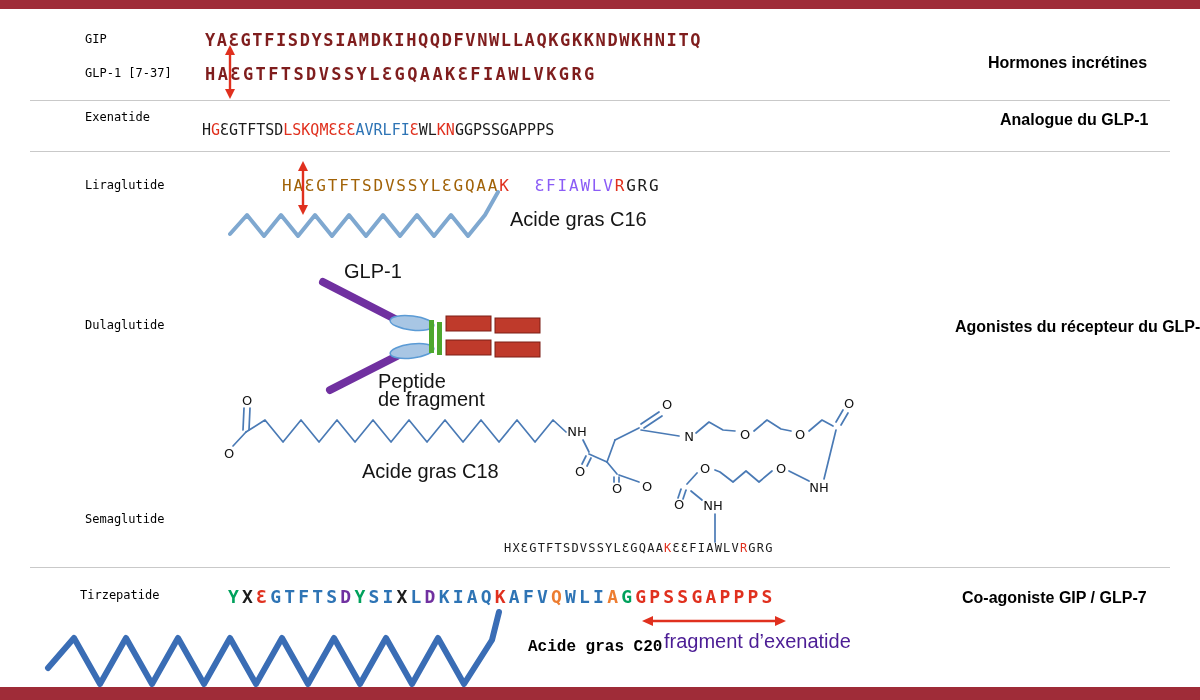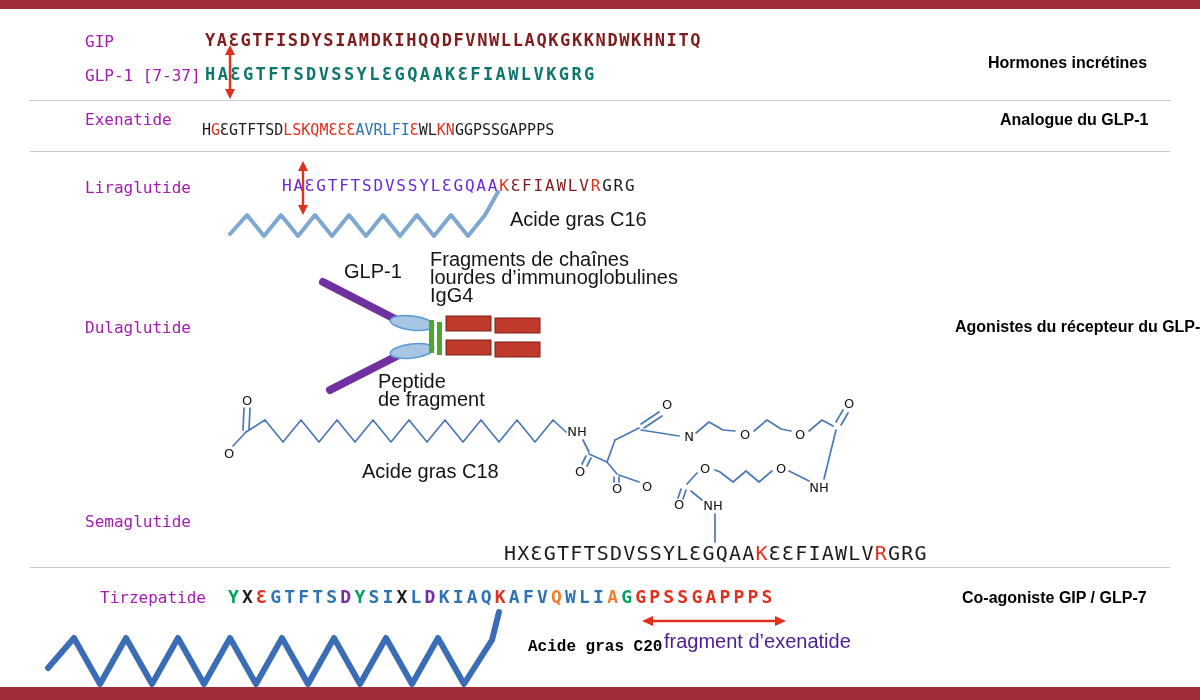--- a/index.html
+++ b/index.html
@@ -2,21 +2,21 @@
 <html><head>
 <meta charset="utf-8">
 <style>
   *{box-sizing:border-box;margin:0;padding:0}
   html,body{background:#ffffff}
   #canvas{position:relative;width:1200px;height:700px;background:#fff;overflow:hidden;
           font-family:"DejaVu Sans Mono","DejaVu Sans",monospace}
   .abs{position:absolute;white-space:nowrap}
   .mono{font-family:"DejaVu Sans Mono","DejaVu Sans",monospace}
   .sans{font-family:Liberation Mono, monospace}
-  .rowlabel{font-size:16px;color:#a21caf}
+  .rowlabel{font-size:12px;color:#000000}
   .seq span{white-space:pre}
   .bar{position:absolute;left:0;width:1200px;background:#9f2c38}
   .hr{position:absolute;left:30px;width:1140px;border-top:1px solid #c9c9c9;height:0}
   .rightlabel{font-family:"Liberation Sans","DejaVu Sans",sans-serif;font-weight:bold;
               font-size:16px;color:#000}
   .note{font-family:"Liberation Sans","DejaVu Sans",sans-serif;font-size:20px;color:#151515}
 </style>
 </head>
 <body>
 
@@ -28,27 +28,27 @@
   <div class="hr" style="top:100px"></div>
   <div class="hr" style="top:151px"></div>
   <div class="hr" style="top:567px"></div>
 
   <div class="abs mono rowlabel" style="left:85px;top:32px">GIP</div>
   <div class="abs mono rowlabel" style="left:85px;top:66px">GLP-1 [7-37]</div>
   <div class="abs mono rowlabel" style="left:85px;top:110px">Exenatide</div>
   <div class="abs mono rowlabel" style="left:85px;top:178px">Liraglutide</div>
   <div class="abs mono rowlabel" style="left:85px;top:318px">Dulaglutide</div>
   <div class="abs mono rowlabel" style="left:85px;top:512px">Semaglutide</div>
-  <div class="abs mono rowlabel" style="left:100px;top:588px">Tirzepatide</div>
+  <div class="abs mono rowlabel" style="left:80px;top:588px">Tirzepatide</div>
 
   <div class="abs mono seq" style="left:205px;top:30px;font-size:17px;font-weight:bold;letter-spacing:1.6px"><span style="color: #7f1d1d;">YAƐGTFISDYSIAMDKIHQQDFVNWLLAQKGKKNDWKHNITQ</span></div>
-  <div class="abs mono seq" style="left:205px;top:64px;font-size:17px;font-weight:bold;letter-spacing:2.4px"><span style="color: #0f766e; margin-top: 29px;">HAƐGTFTSDVSSYLƐGQAAKƐFIAWLVKGRG</span></div>
+  <div class="abs mono seq" style="left:205px;top:64px;font-size:17px;font-weight:bold;letter-spacing:2.4px"><span style="color: #7f1d1d; margin-top: 29px;">HAƐGTFTSDVSSYLƐGQAAKƐFIAWLVKGRG</span></div>
   <div class="abs mono seq" style="left:202px;top:121px;font-size:15px;letter-spacing:0px"><span style="color: rgb(28, 28, 28);">H</span><span style="color: rgb(224, 48, 30);">G</span><span style="color: rgb(28, 28, 28);">ƐGTFTSD</span><span style="color: rgb(224, 48, 30);">LSKQMƐƐƐ</span><span style="color: rgb(46, 116, 181);">AVRLFI</span><span style="color: rgb(224, 48, 30);">Ɛ</span><span style="color: rgb(28, 28, 28);">WL</span><span style="color: rgb(224, 48, 30);">KN</span><span style="color: rgb(28, 28, 28);">GGPSSGAPPPS</span></div>
-  <div class="abs mono seq" style="left:282px;top:176px;font-size:16px;letter-spacing:1.8px"><span style="color: #6d28d9;">HAƐGTFTSDVSSYLƐGQAA</span><span style="color: rgb(224, 48, 30);">K</span><span style="color: #7f1d1d;">ƐFIAWLV</span><span style="color: rgb(224, 48, 30);">R</span><span style="color: rgb(28, 28, 28);">GRG</span></div>
-  <div class="abs mono seq" style="left:504px;top:541px;font-size:20px;letter-spacing:1.2px"><span style="color: rgb(28, 28, 28);">HXƐGTFTSDVSSYLƐGQAA</span><span style="color: rgb(224, 48, 30);">K</span><span style="color: rgb(28, 28, 28);">ƐƐFIAWLV</span><span style="color: rgb(224, 48, 30);">R</span><span style="color: rgb(28, 28, 28);">GRG</span></div>
+  <div class="abs mono seq" style="left:282px;top:176px;font-size:16px;letter-spacing:1.8px"><span style="color: #a16207;">HAƐGTFTSDVSSYLƐGQAA</span><span style="color: rgb(224, 48, 30);">K</span><span style="color: #8b5cf6; margin-left: 24px;">ƐFIAWLV</span><span style="color: rgb(224, 48, 30);">R</span><span style="color: rgb(28, 28, 28);">GRG</span></div>
+  <div class="abs mono seq" style="left:504px;top:541px;font-size:12px;letter-spacing:1.2px"><span style="color: rgb(28, 28, 28);">HXƐGTFTSDVSSYLƐGQAA</span><span style="color: rgb(224, 48, 30);">K</span><span style="color: rgb(28, 28, 28);">ƐƐFIAWLV</span><span style="color: rgb(224, 48, 30);">R</span><span style="color: rgb(28, 28, 28);">GRG</span></div>
   <div class="abs mono seq" style="left:228px;top:586px;font-size:18px;font-weight:bold;letter-spacing:3.2px"><span style="color: rgb(0, 161, 92);">Y</span><span style="color: rgb(28, 28, 28);">X</span><span style="color: rgb(224, 48, 30);">Ɛ</span><span style="color: rgb(46, 116, 181);">GTFTS</span><span style="color: rgb(112, 48, 160);">D</span><span style="color: rgb(0, 161, 92);">Y</span><span style="color: rgb(46, 116, 181);">SI</span><span style="color: rgb(28, 28, 28);">X</span><span style="color: rgb(46, 116, 181);">L</span><span style="color: rgb(112, 48, 160);">D</span><span style="color: rgb(46, 116, 181);">KIAQ</span><span style="color: rgb(224, 48, 30);">K</span><span style="color: rgb(46, 116, 181);">AFV</span><span style="color: rgb(237, 125, 49);">Q</span><span style="color: rgb(46, 116, 181);">WLI</span><span style="color: rgb(237, 125, 49);">A</span><span style="color: rgb(0, 161, 92);">G</span><span style="color: rgb(224, 48, 30);">GPSSGAPPPS</span></div>
 
   <div class="abs rightlabel" style="left:988px;top:54px">Hormones incrétines</div>
   <div class="abs rightlabel" style="left:1000px;top:111px">Analogue du GLP-1</div>
   <div class="abs rightlabel" style="left:955px;top:318px">Agonistes du récepteur du GLP-1</div>
   <div class="abs rightlabel" style="left:962px;top:589px">Co-agoniste GIP / GLP-7</div>
 
   <svg class="abs" style="left:221px;top:44px" width="18" height="56" viewBox="0 0 18 56">
     <line x1="9" y1="9" x2="9" y2="47" stroke="#e0301e" stroke-width="2.4"></line>
     <polygon points="9,1 4,11 14,11" fill="#e0301e"></polygon>
@@ -60,25 +60,20 @@
     <polygon points="9,1 4,11 14,11" fill="#e0301e"></polygon>
     <polygon points="9,55 4,45 14,45" fill="#e0301e"></polygon>
   </svg>
 
   <svg class="abs" style="left:222px;top:185px" width="292" height="58" viewBox="0 0 292 58">
     <polyline points="8,49 25,30 42,51 59,30 76,51 93,30 110,51 127,30 144,51 161,30 178,51 195,30 212,51 229,30 246,51 263,30 276,7" fill="none" stroke="#7fa8d0" stroke-width="4" stroke-linejoin="round" stroke-linecap="round"></polyline>
   </svg>
   <div class="abs note" style="left:510px;top:208px">Acide gras C16</div>
 
   <div class="abs note" style="left:344px;top:260px">GLP-1</div>
-  <div class="abs note" style="left:430px;top:250px;line-height:18px">
-    <div>Fragments de chaînes</div>
-    <div>lourdes d’immunoglobulines</div>
-    <div>IgG4</div>
-  </div>
   <svg class="abs" style="left:315px;top:270px" width="240" height="132" viewBox="0 0 240 132">
     <line x1="8" y1="12" x2="82" y2="50" stroke="#7030a0" stroke-width="8" stroke-linecap="round"></line>
     <line x1="15" y1="120" x2="82" y2="86" stroke="#7030a0" stroke-width="8" stroke-linecap="round"></line>
     <ellipse cx="97" cy="53" rx="22" ry="7" fill="#a8c6e4" stroke="#5b9bd5" stroke-width="1.5" transform="rotate(7 97 53)"></ellipse>
     <ellipse cx="97" cy="81" rx="22" ry="7" fill="#a8c6e4" stroke="#5b9bd5" stroke-width="1.5" transform="rotate(-7 97 81)"></ellipse>
     <rect x="114" y="50" width="5" height="33" fill="#4ea72e"></rect>
     <rect x="122" y="52" width="5" height="33" fill="#4ea72e"></rect>
     <rect x="131" y="46" width="45" height="15" fill="#bf3a2b" stroke="#7c1f16"></rect>
     <rect x="180" y="48" width="45" height="15" fill="#bf3a2b" stroke="#7c1f16"></rect>
     <rect x="131" y="70" width="45" height="15" fill="#bf3a2b" stroke="#7c1f16"></rect>

